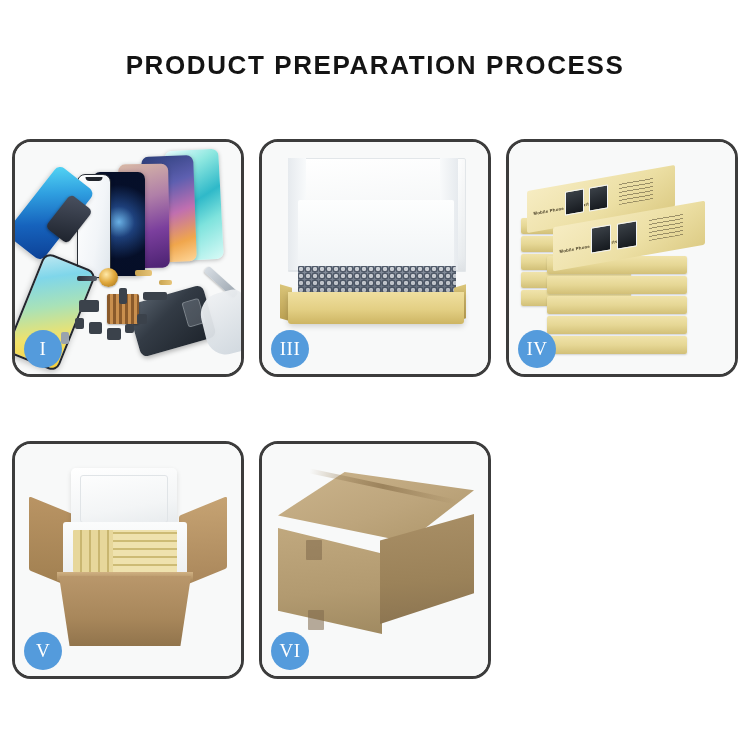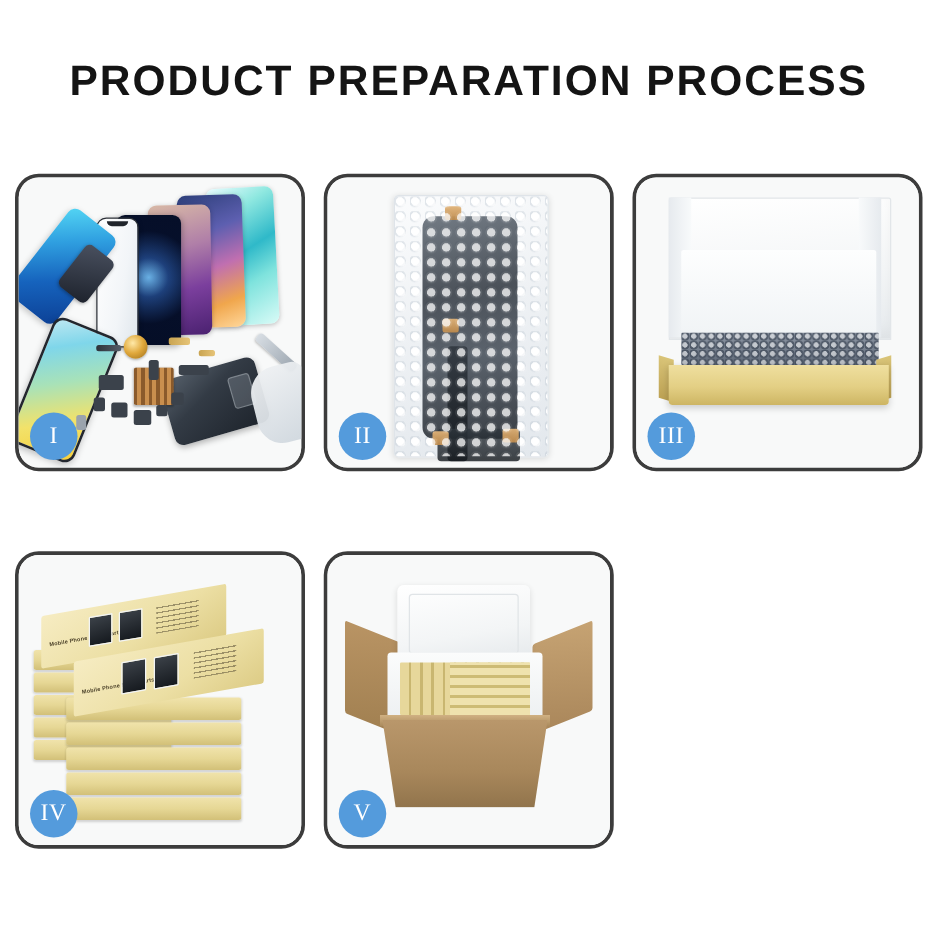--- a/index.html
+++ b/index.html
@@ -25,21 +25,21 @@
   .header {
     position: absolute;
     left: 0;
     top: 0;
     width: 750px;
     text-align: center;
   }
   .title {
     margin: 0;
     padding-top: 42px;
-    font-size: 34px;
+    font-size: 26px;
     line-height: 46px;
     font-weight: 700;
     letter-spacing: 1.6px;
     color: #141414;
     font-family: "Liberation Sans", sans-serif;
   }
   .subtitle {
     margin: 0;
     padding-top: 7px;
     font-size: 15.5px;
@@ -423,35 +423,20 @@
           <div class="sp" style="left:128px;top:150px;width:24px;height:8px;"></div>
           <div class="sp" style="left:104px;top:146px;width:8px;height:16px;"></div>
           <div class="sp" style="left:46px;top:190px;width:8px;height:12px;background:#9aa3ad;"></div>
           <div class="tweezer"></div>
           <div class="hand"></div>
         </div>
       </div>
       <div class="badge">I</div>
     </div>
 
-    <div class="panel">
-      <div class="panel-clip">
-        <div class="bubble-bag">
-          <div class="screen-inside"></div>
-          <div class="flex-tail"></div>
-          <div class="flex-foot"></div>
-          <div class="tape" style="left:40px;top:8px;"></div>
-          <div class="tape" style="left:38px;top:98px;"></div>
-          <div class="tape" style="left:30px;top:188px;"></div>
-          <div class="tape" style="left:86px;top:186px;"></div>
-          <div class="bubble-overlay"></div>
-        </div>
-      </div>
-      <div class="badge">II</div>
-    </div>
 
     <div class="panel">
       <div class="panel-clip">
         <div class="box3-lid"></div>
         <div class="box3-lid-flapL"></div>
         <div class="box3-lid-flapR"></div>
         <div class="box3-foam"></div>
         <div class="box3-bubble"></div>
         <div class="box3-left"></div>
         <div class="box3-right"></div>
@@ -499,15 +484,26 @@
         <div class="v-foamlid"></div>
         <div class="v-foambox"></div>
         <div class="v-contents"></div>
         <div class="v-contents2"></div>
         <div class="v-rim"></div>
         <div class="v-body"></div>
       </div>
       <div class="badge">V</div>
     </div>
 
+    <div class="panel">
+      <div class="panel-clip">
+        <div class="c-top"></div>
+        <div class="c-seam"></div>
+        <div class="c-left"></div>
+        <div class="c-right"></div>
+        <div class="c-tab" style="left:44px;top:96px;"></div>
+        <div class="c-tab" style="left:46px;top:166px;"></div>
+      </div>
+      <div class="badge">VI</div>
+    </div>
 
   </div>
 </div>
 
 </body></html>

